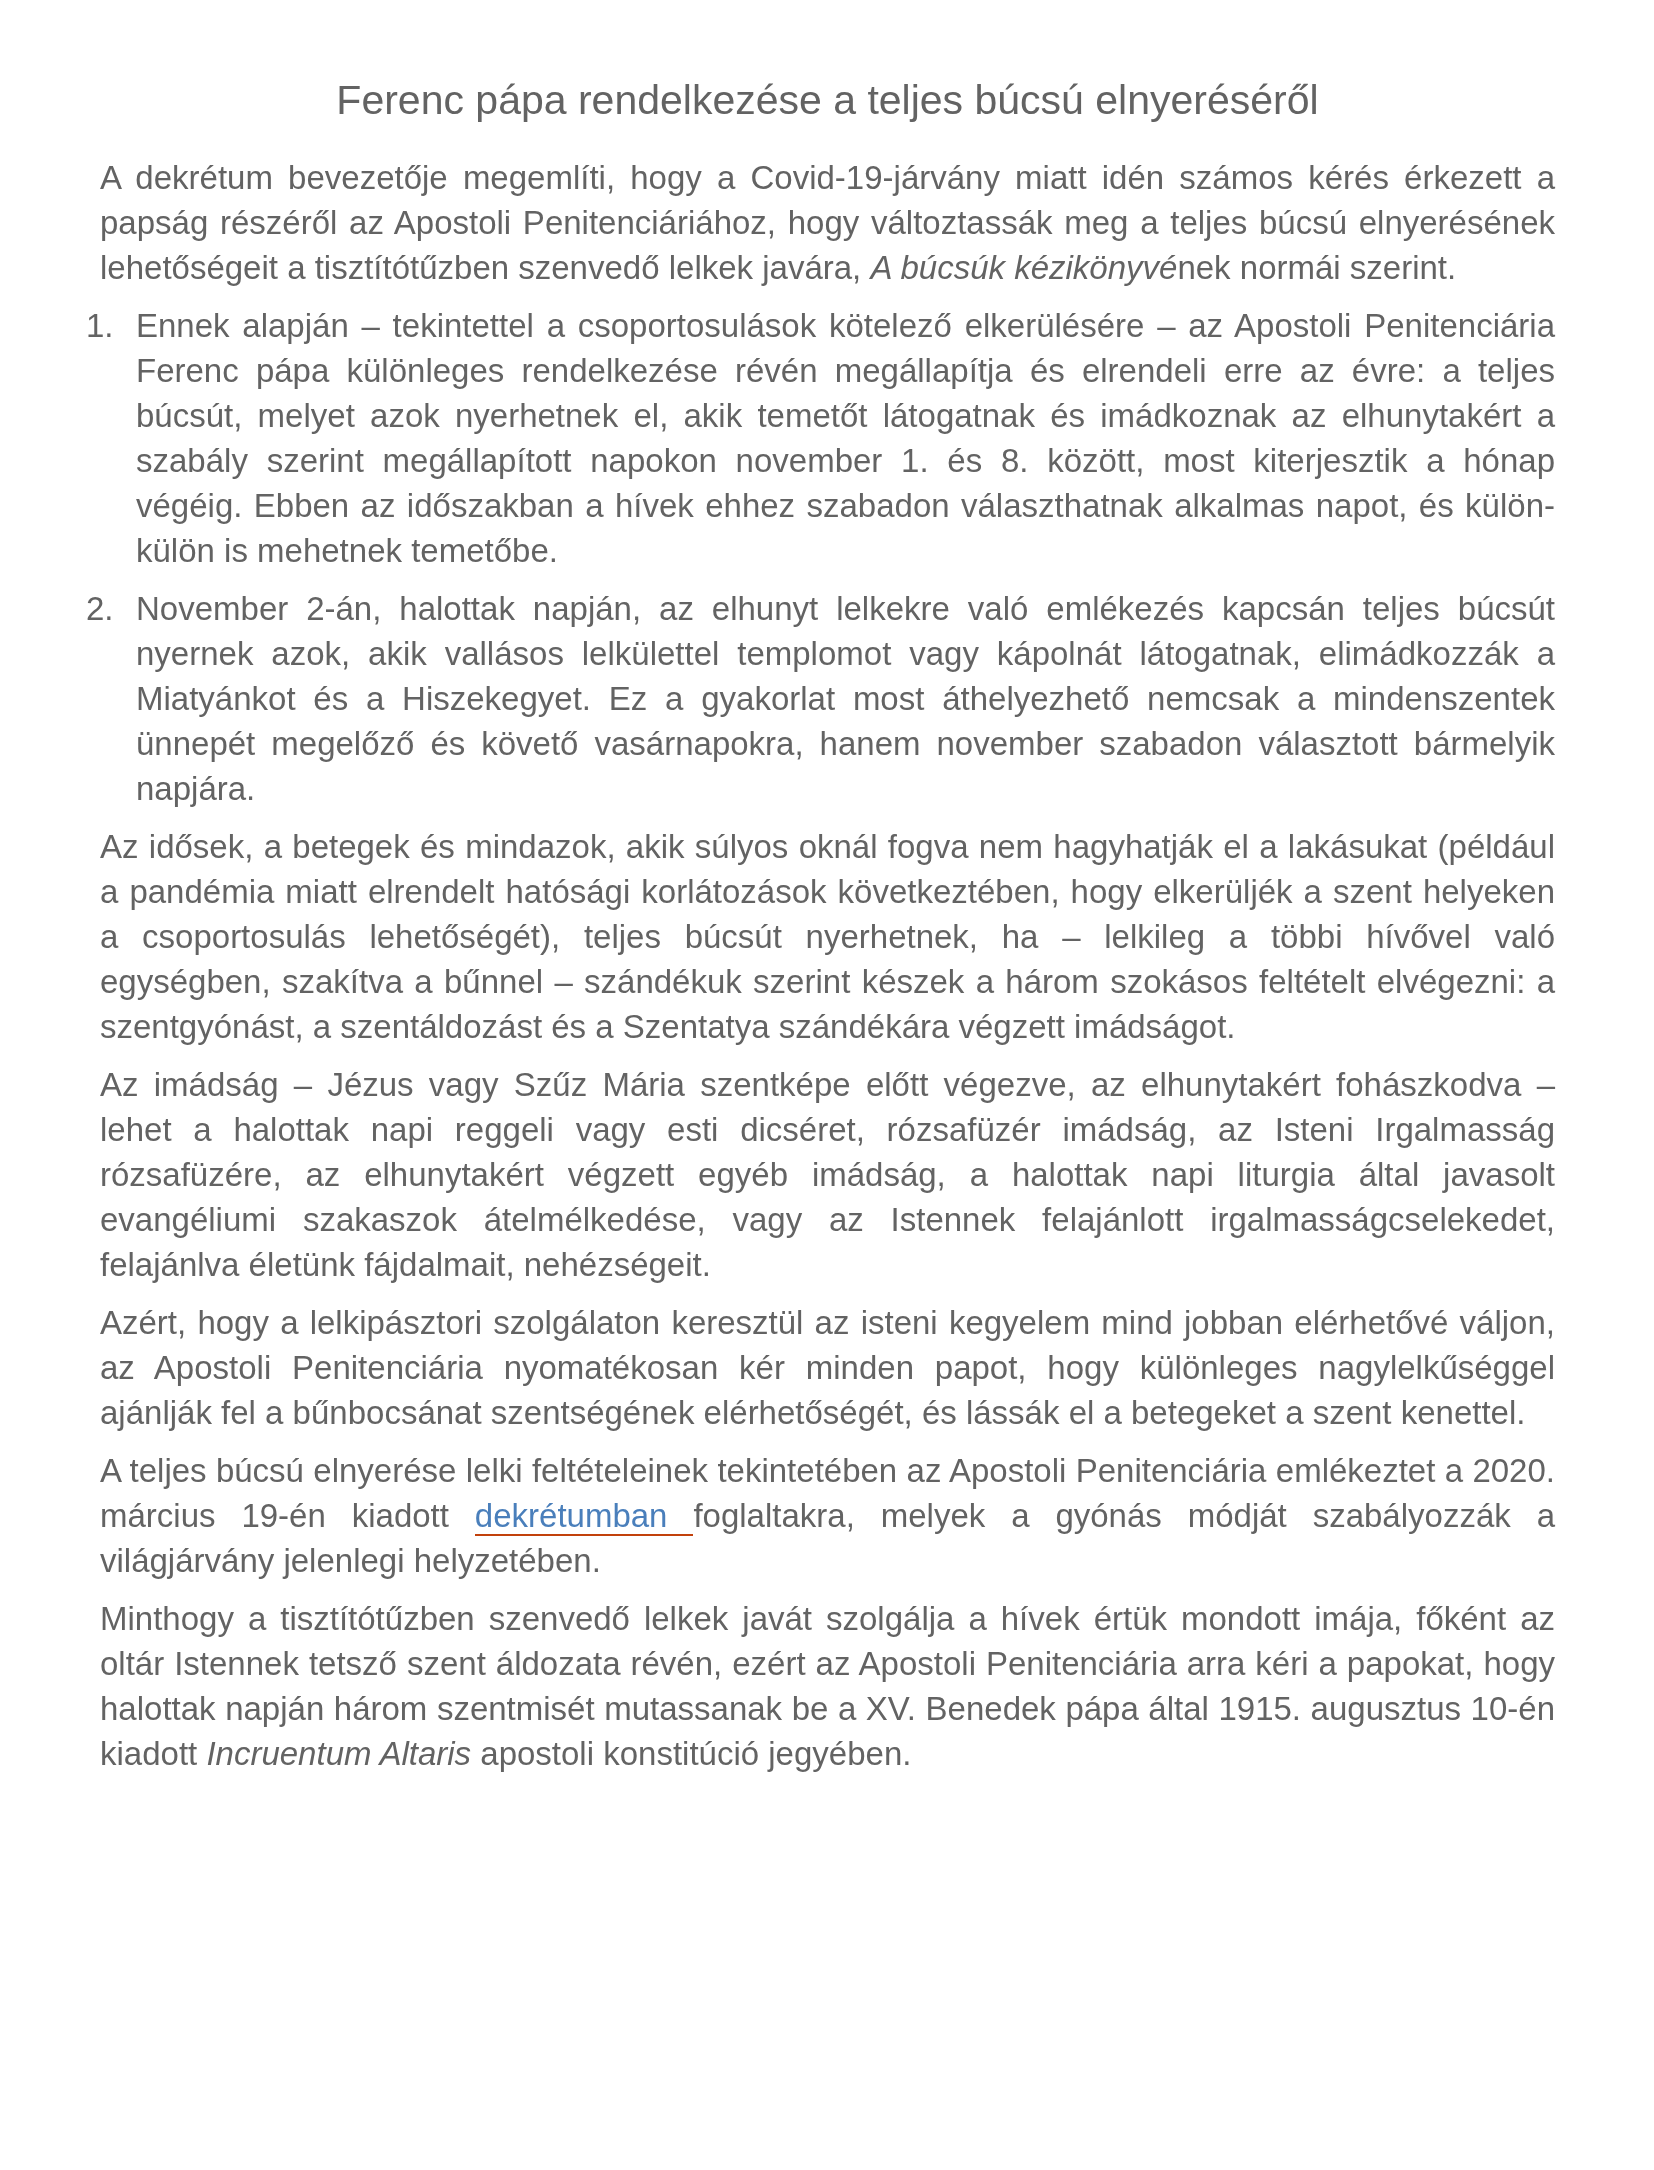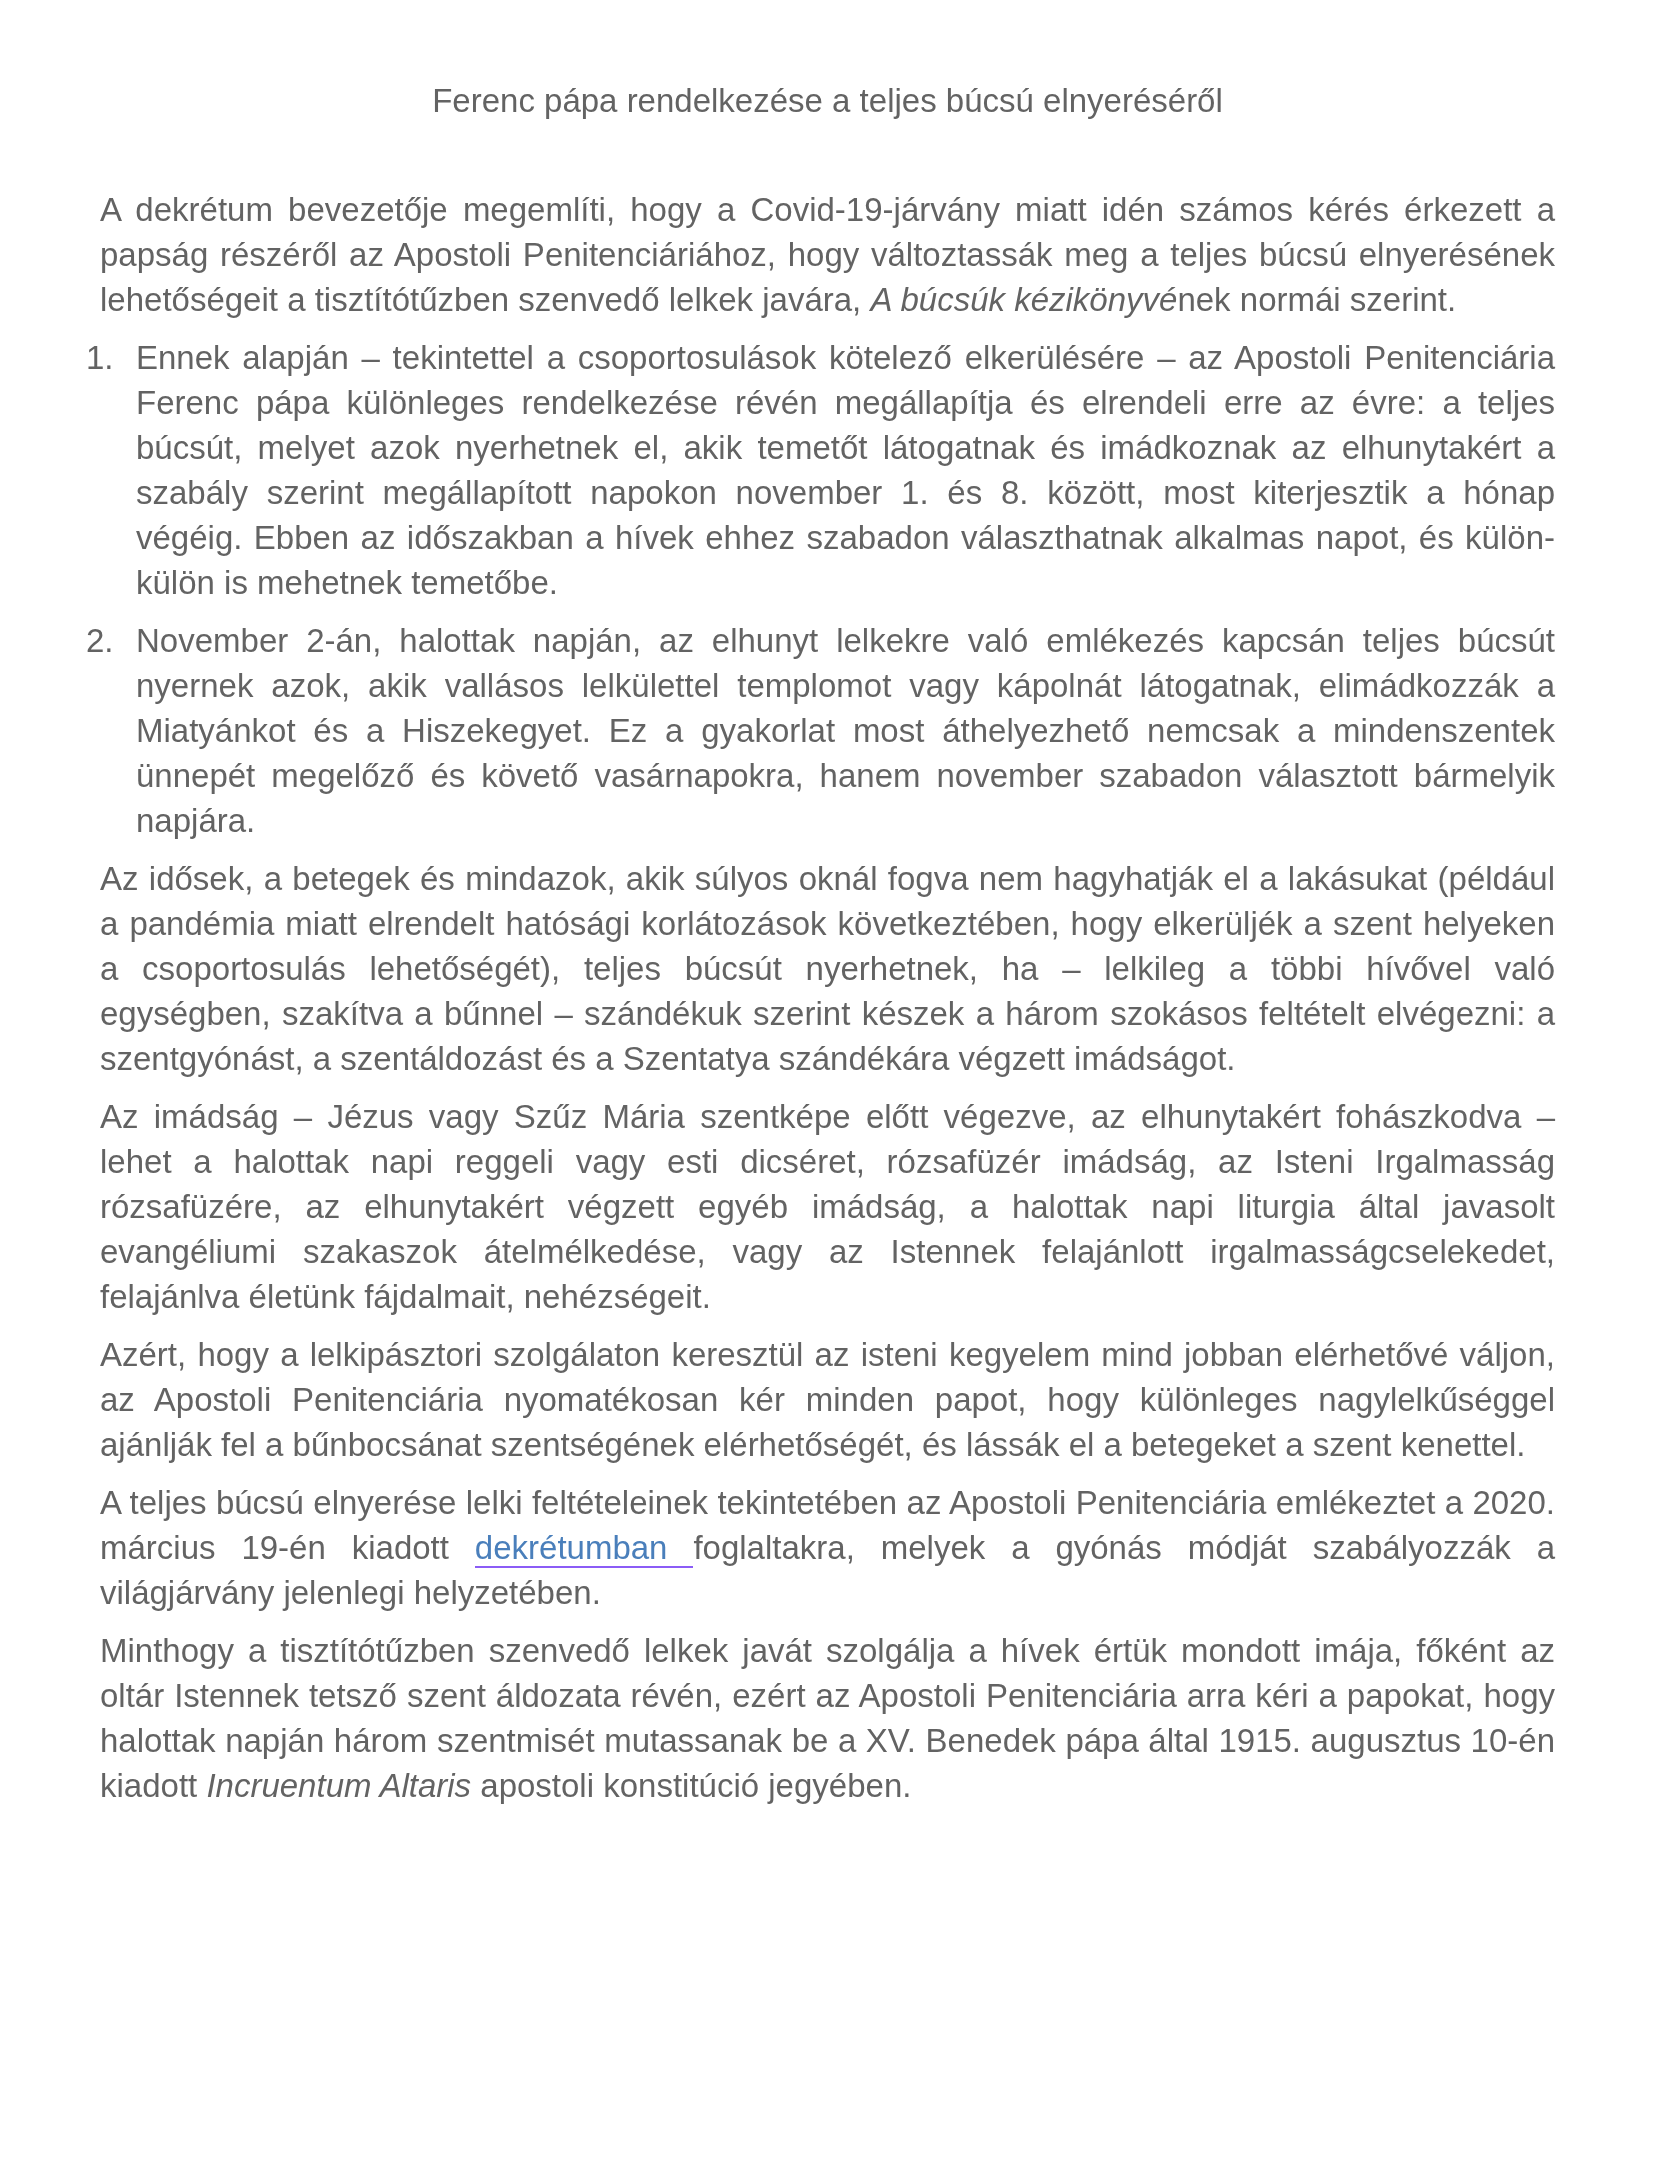--- a/index.html
+++ b/index.html
@@ -10,42 +10,42 @@
     padding: 78px 99px 0 100px;
     background: #ffffff;
     overflow: hidden;
     font-family: "Liberation Sans", "DejaVu Sans", sans-serif;
     font-size: 33px;
     line-height: 45px;
     color: #636363;
     text-align: justify;
   }
   .title {
-    font-size: 33px;
+    font-size: 41px;
     font-weight: 400;
     text-align: center;
-    margin: 0 0 64px 0;
+    margin: 0 0 32px 0;
   }
   .para { margin: 13px 0 0 0; }
   .para.tight { }
   .li {
     position: relative;
     padding-left: 36px;
     margin: 13px 0 0 0;
   }
   .li .num {
     position: absolute;
     left: -14px;
     top: 0;
   }
   em { }
   .link {
     color: #4a7fbb;
     text-decoration: none;
-    border-bottom: 2px solid #8b5cf6;
+    border-bottom: 2px solid #c2410c;
     cursor: pointer;
   }
 </style>
 </head>
 <body>
 
 <div class="page">
 
   <h1 class="title">Ferenc pápa rendelkezése a teljes búcsú elnyeréséről</h1>
 

